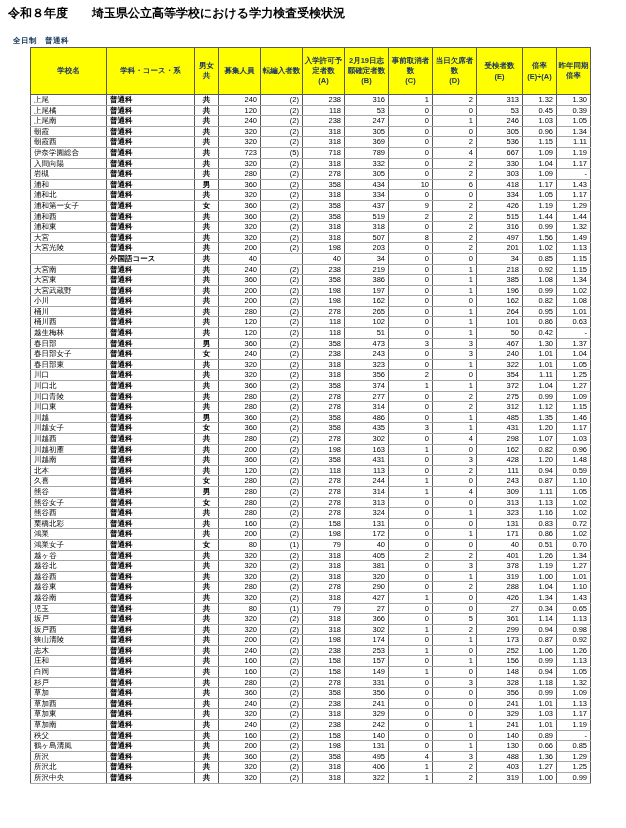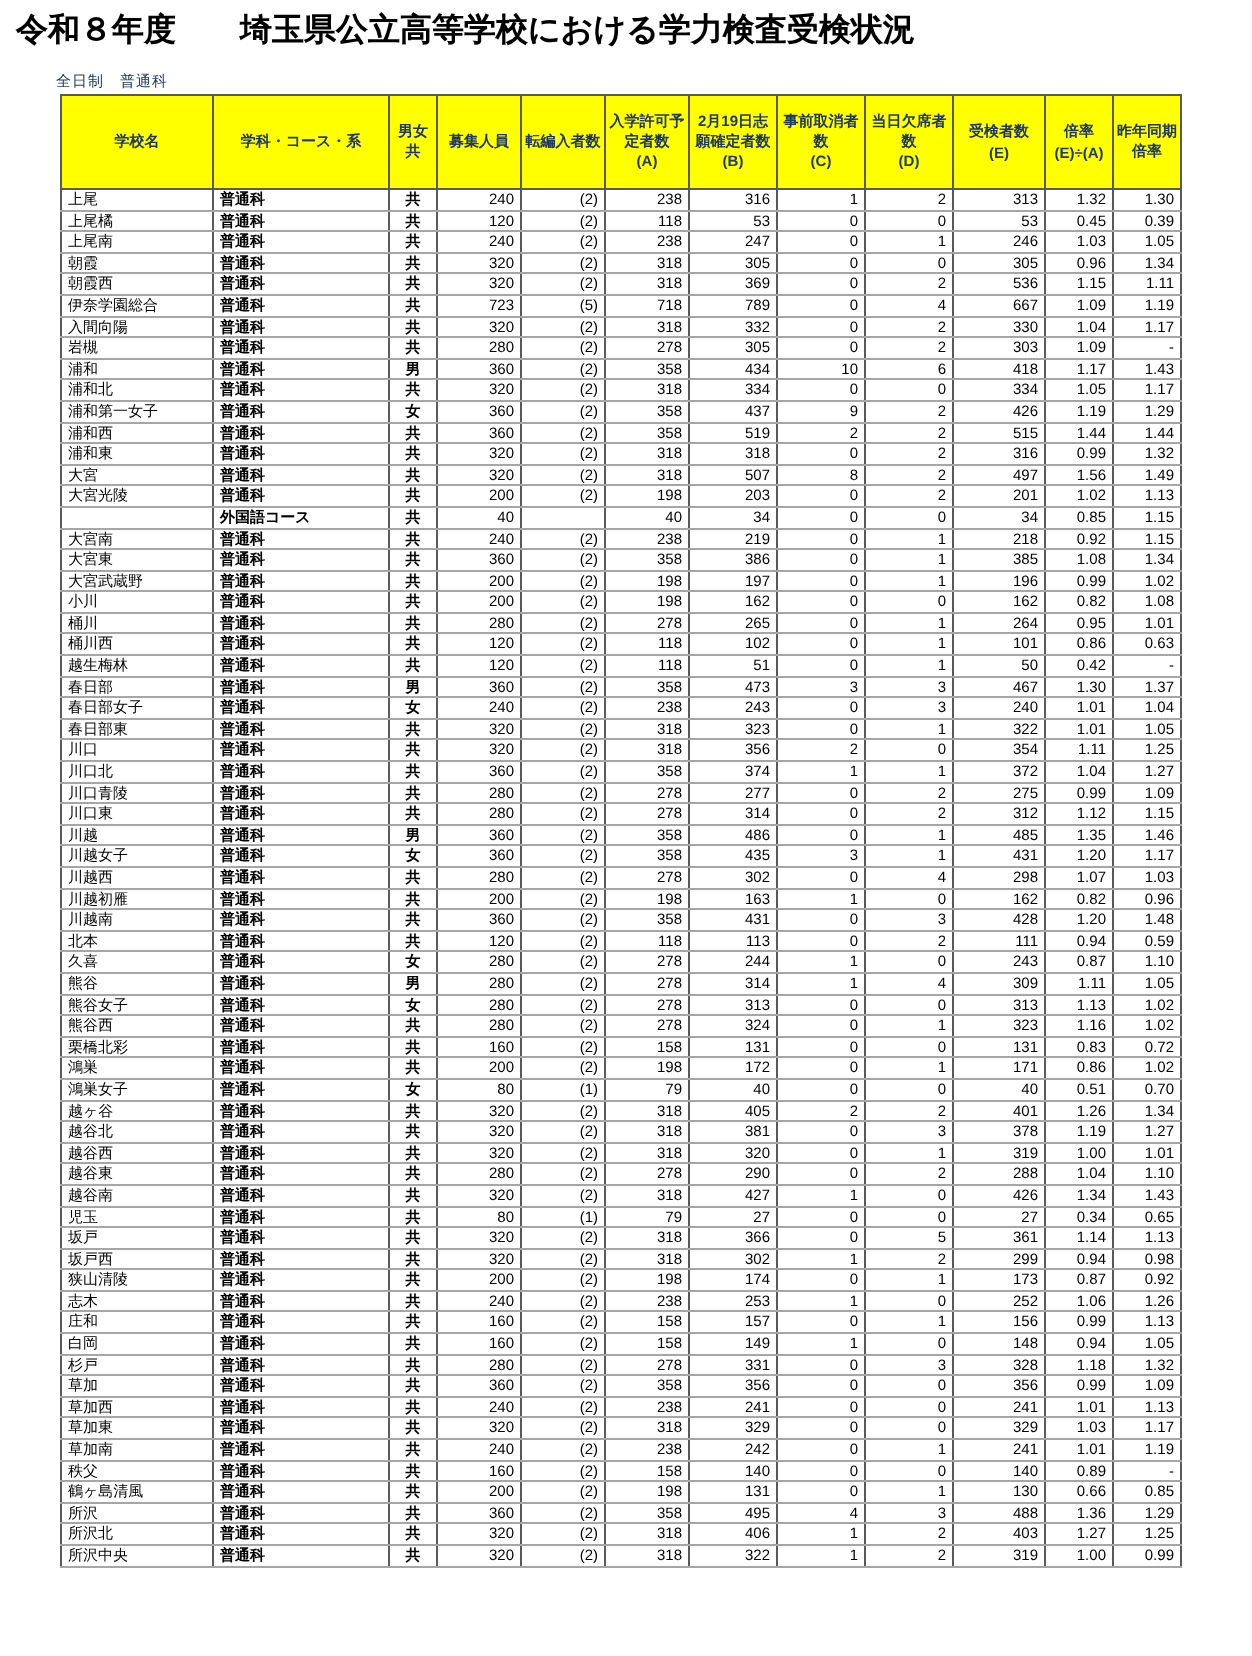--- a/index.html
+++ b/index.html
@@ -3,25 +3,25 @@
 <meta charset="utf-8">
 <style>
   html,body{margin:0;padding:0;}
   body{
     width:626px;height:828px;position:relative;background:#ffffff;
     font-family:"Liberation Sans","DejaVu Sans",sans-serif;
     -webkit-font-smoothing:antialiased;
   }
   .page-title{
     position:absolute;left:8px;top:5px;
-    font-size:16px;font-weight:bold;color:#000000;white-space:pre;font-family:Liberation Mono, monospace;
+    font-size:12px;font-weight:bold;color:#000000;white-space:pre;font-family:Liberation Mono, monospace;
   }
   .page-subtitle{
-    position:absolute;left:28px;top:36px;
-    font-size:7.5px;font-weight:normal;color:#17365D;letter-spacing:0.5px;
+    position:absolute;left:13px;top:36px;
+    font-size:7.5px;font-weight:bold;color:#17365D;letter-spacing:0.5px;
   }
   table.exam{
     position:absolute;left:30px;top:47px;width:560px;
     border-collapse:collapse;table-layout:fixed;
     border:1px solid #404040;
   }
   table.exam th{
     background:#FFFF00;color:#1F3864;
     font-size:7.5px;font-weight:bold;text-align:center;vertical-align:middle;
     border:1px solid #595959;

